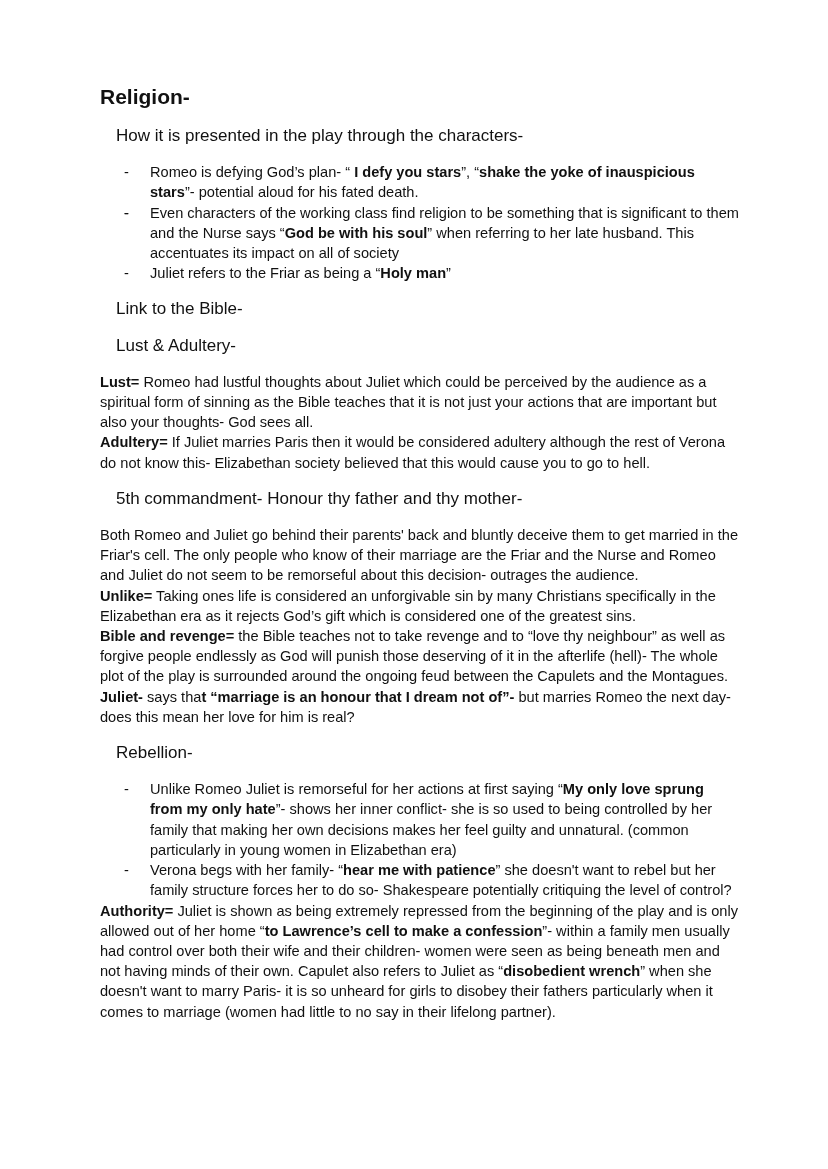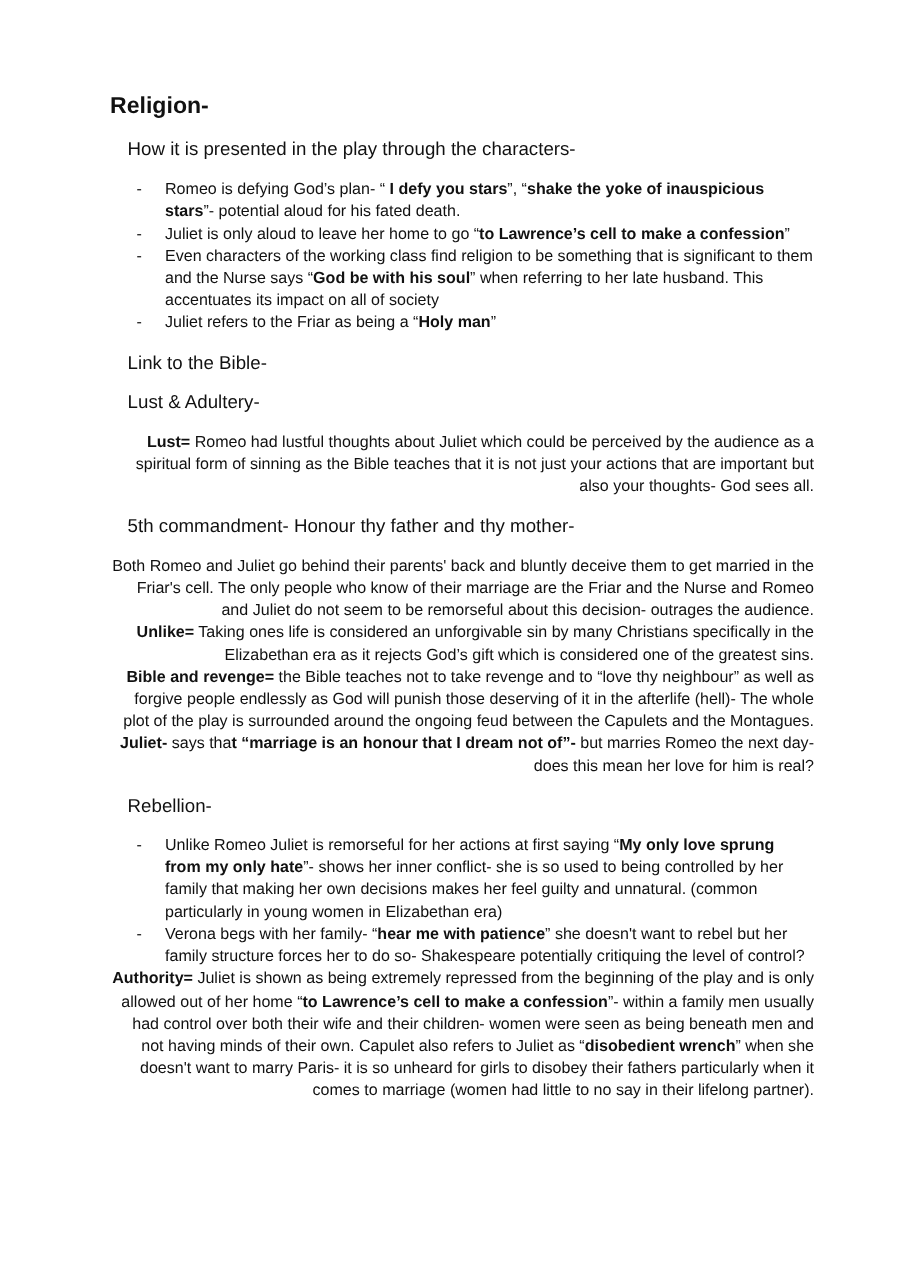--- a/index.html
+++ b/index.html
@@ -48,44 +48,44 @@
     }
     ul.dash li .bullet {
       position: absolute;
       left: 24px;
       top: 0;
     }
     .para {
       font-size: 14.6px;
       line-height: 20.2px;
       margin: 0;
-      text-align: right;
     }
   </style>
 </head>
 <body>
 
 <div class="page">
 
   <section>
     <h1 class="h1 first">Religion-</h1>
     <p class="sub">How it is presented in the play through the characters-</p>
 
     <ul class="dash">
       <li><span class="bullet">-</span><span class="content"><span>Romeo is defying God’s plan- “ </span><b>I defy you stars</b><span>”, “</span><b>shake the yoke of inauspicious stars</b><span>”- potential aloud for his fated death.</span></span></li>
-      <li><span class="bullet">-</span><span class="content"><span>Juliet is only aloud to leave her home to go “</span><b>to Lawrence’s cell to make a confession</b><span>”</span></span></li>
+      <li><span class="bullet">-</span></li>
       <li><span class="bullet">-</span><span class="content"><span>Even characters of the working class find religion to be something that is significant to them and the Nurse says “</span><b>God be with his soul</b><span>” when referring to her late husband. This accentuates its impact on all of society</span></span></li>
       <li><span class="bullet">-</span><span class="content"><span>Juliet refers to the Friar as being a “</span><b>Holy man</b><span>”</span></span></li>
     </ul>
 
     <p class="sub">Link to the Bible-</p>
     <p class="sub">Lust &amp; Adultery-</p>
 
     <p class="para"><b>Lust=</b><span> Romeo had lustful thoughts about Juliet which could be perceived by the audience as a spiritual form of sinning as the Bible teaches that it is not just your actions that are important but also your thoughts- God sees all.</span></p>
 
+    <p class="para"><b>Adultery=</b><span> If Juliet marries Paris then it would be considered adultery although the rest of Verona do not know this- Elizabethan society believed that this would cause you to go to hell.</span></p>
 
     <p class="sub">5th commandment- Honour thy father and thy mother-</p>
     <p class="para">Both Romeo and Juliet go behind their parents' back and bluntly deceive them to get married in the Friar's cell. The only people who know of their marriage are the Friar and the Nurse and Romeo and Juliet do not seem to be remorseful about this decision- outrages the audience.</p>
 
     <p class="para"><b>Unlike=</b><span> Taking ones life is considered an unforgivable sin by many Christians specifically in the Elizabethan era as it rejects God’s gift which is considered one of the greatest sins.</span></p>
 
     <p class="para"><b>Bible and revenge=</b><span> the Bible teaches not to take revenge and to “love thy neighbour” as well as forgive people endlessly as God will punish those deserving of it in the afterlife (hell)- The whole plot of the play is surrounded around the ongoing feud between the Capulets and the Montagues.</span></p>
   </section>
 
   <section>

